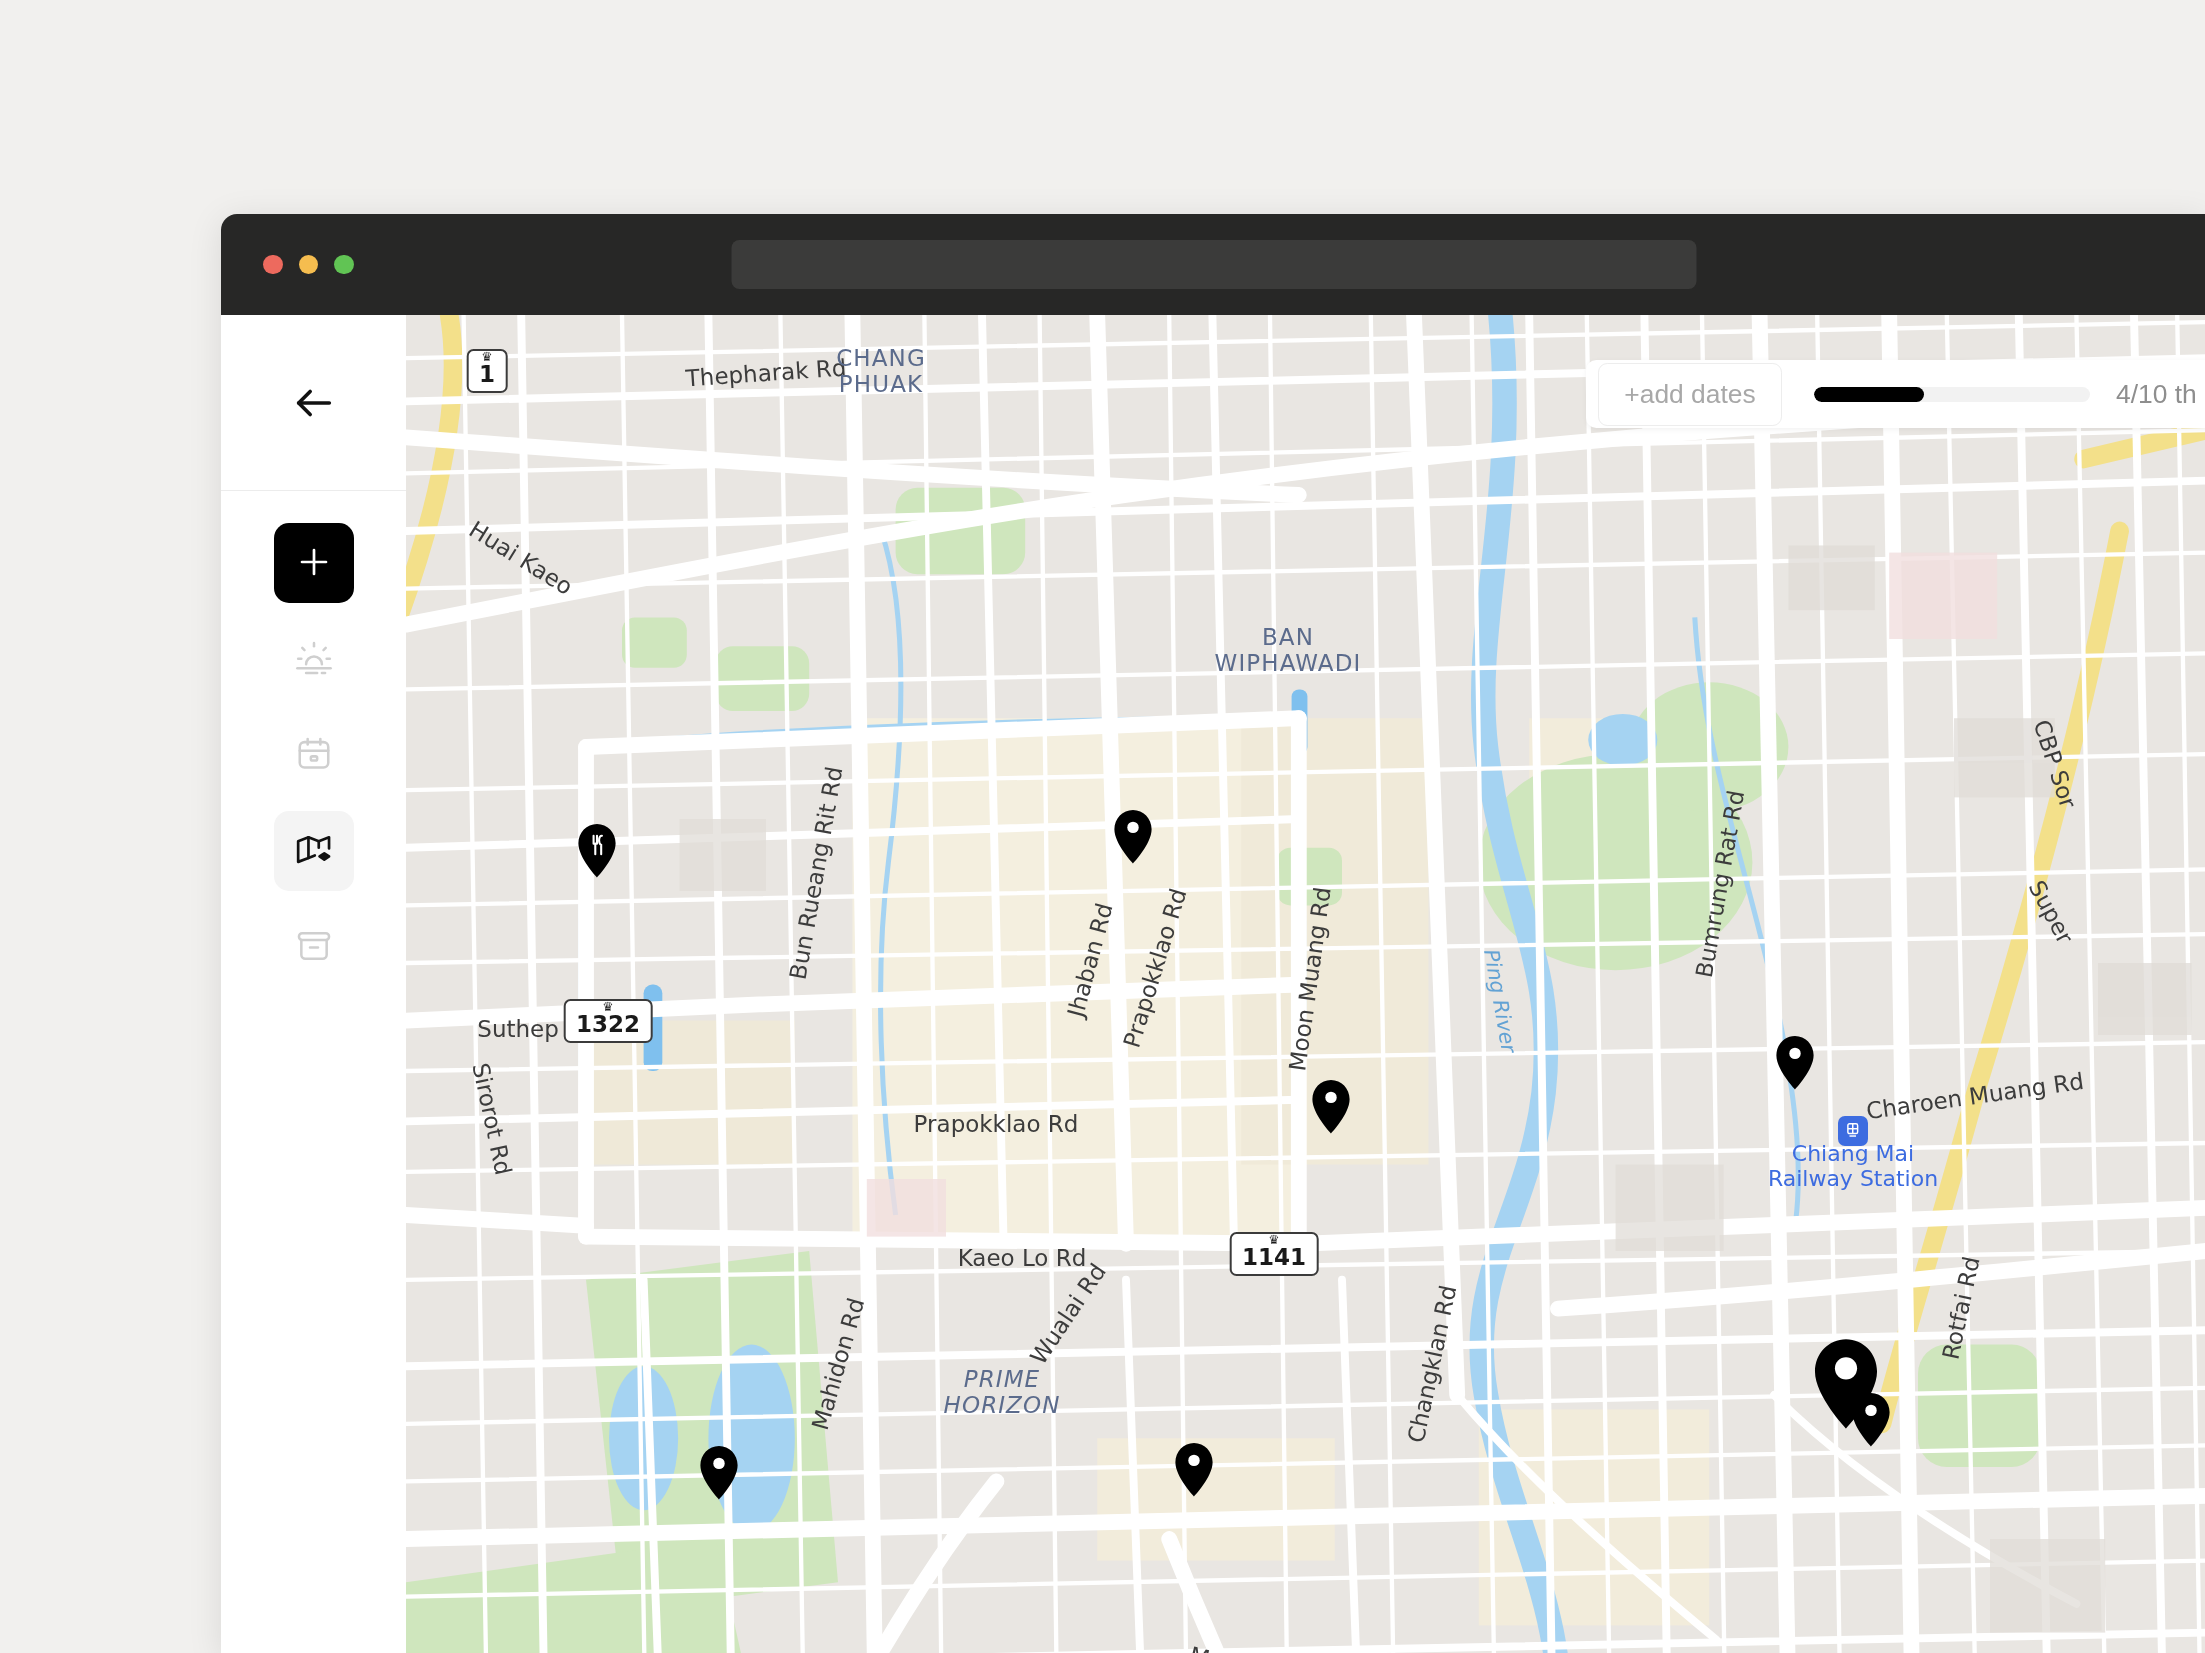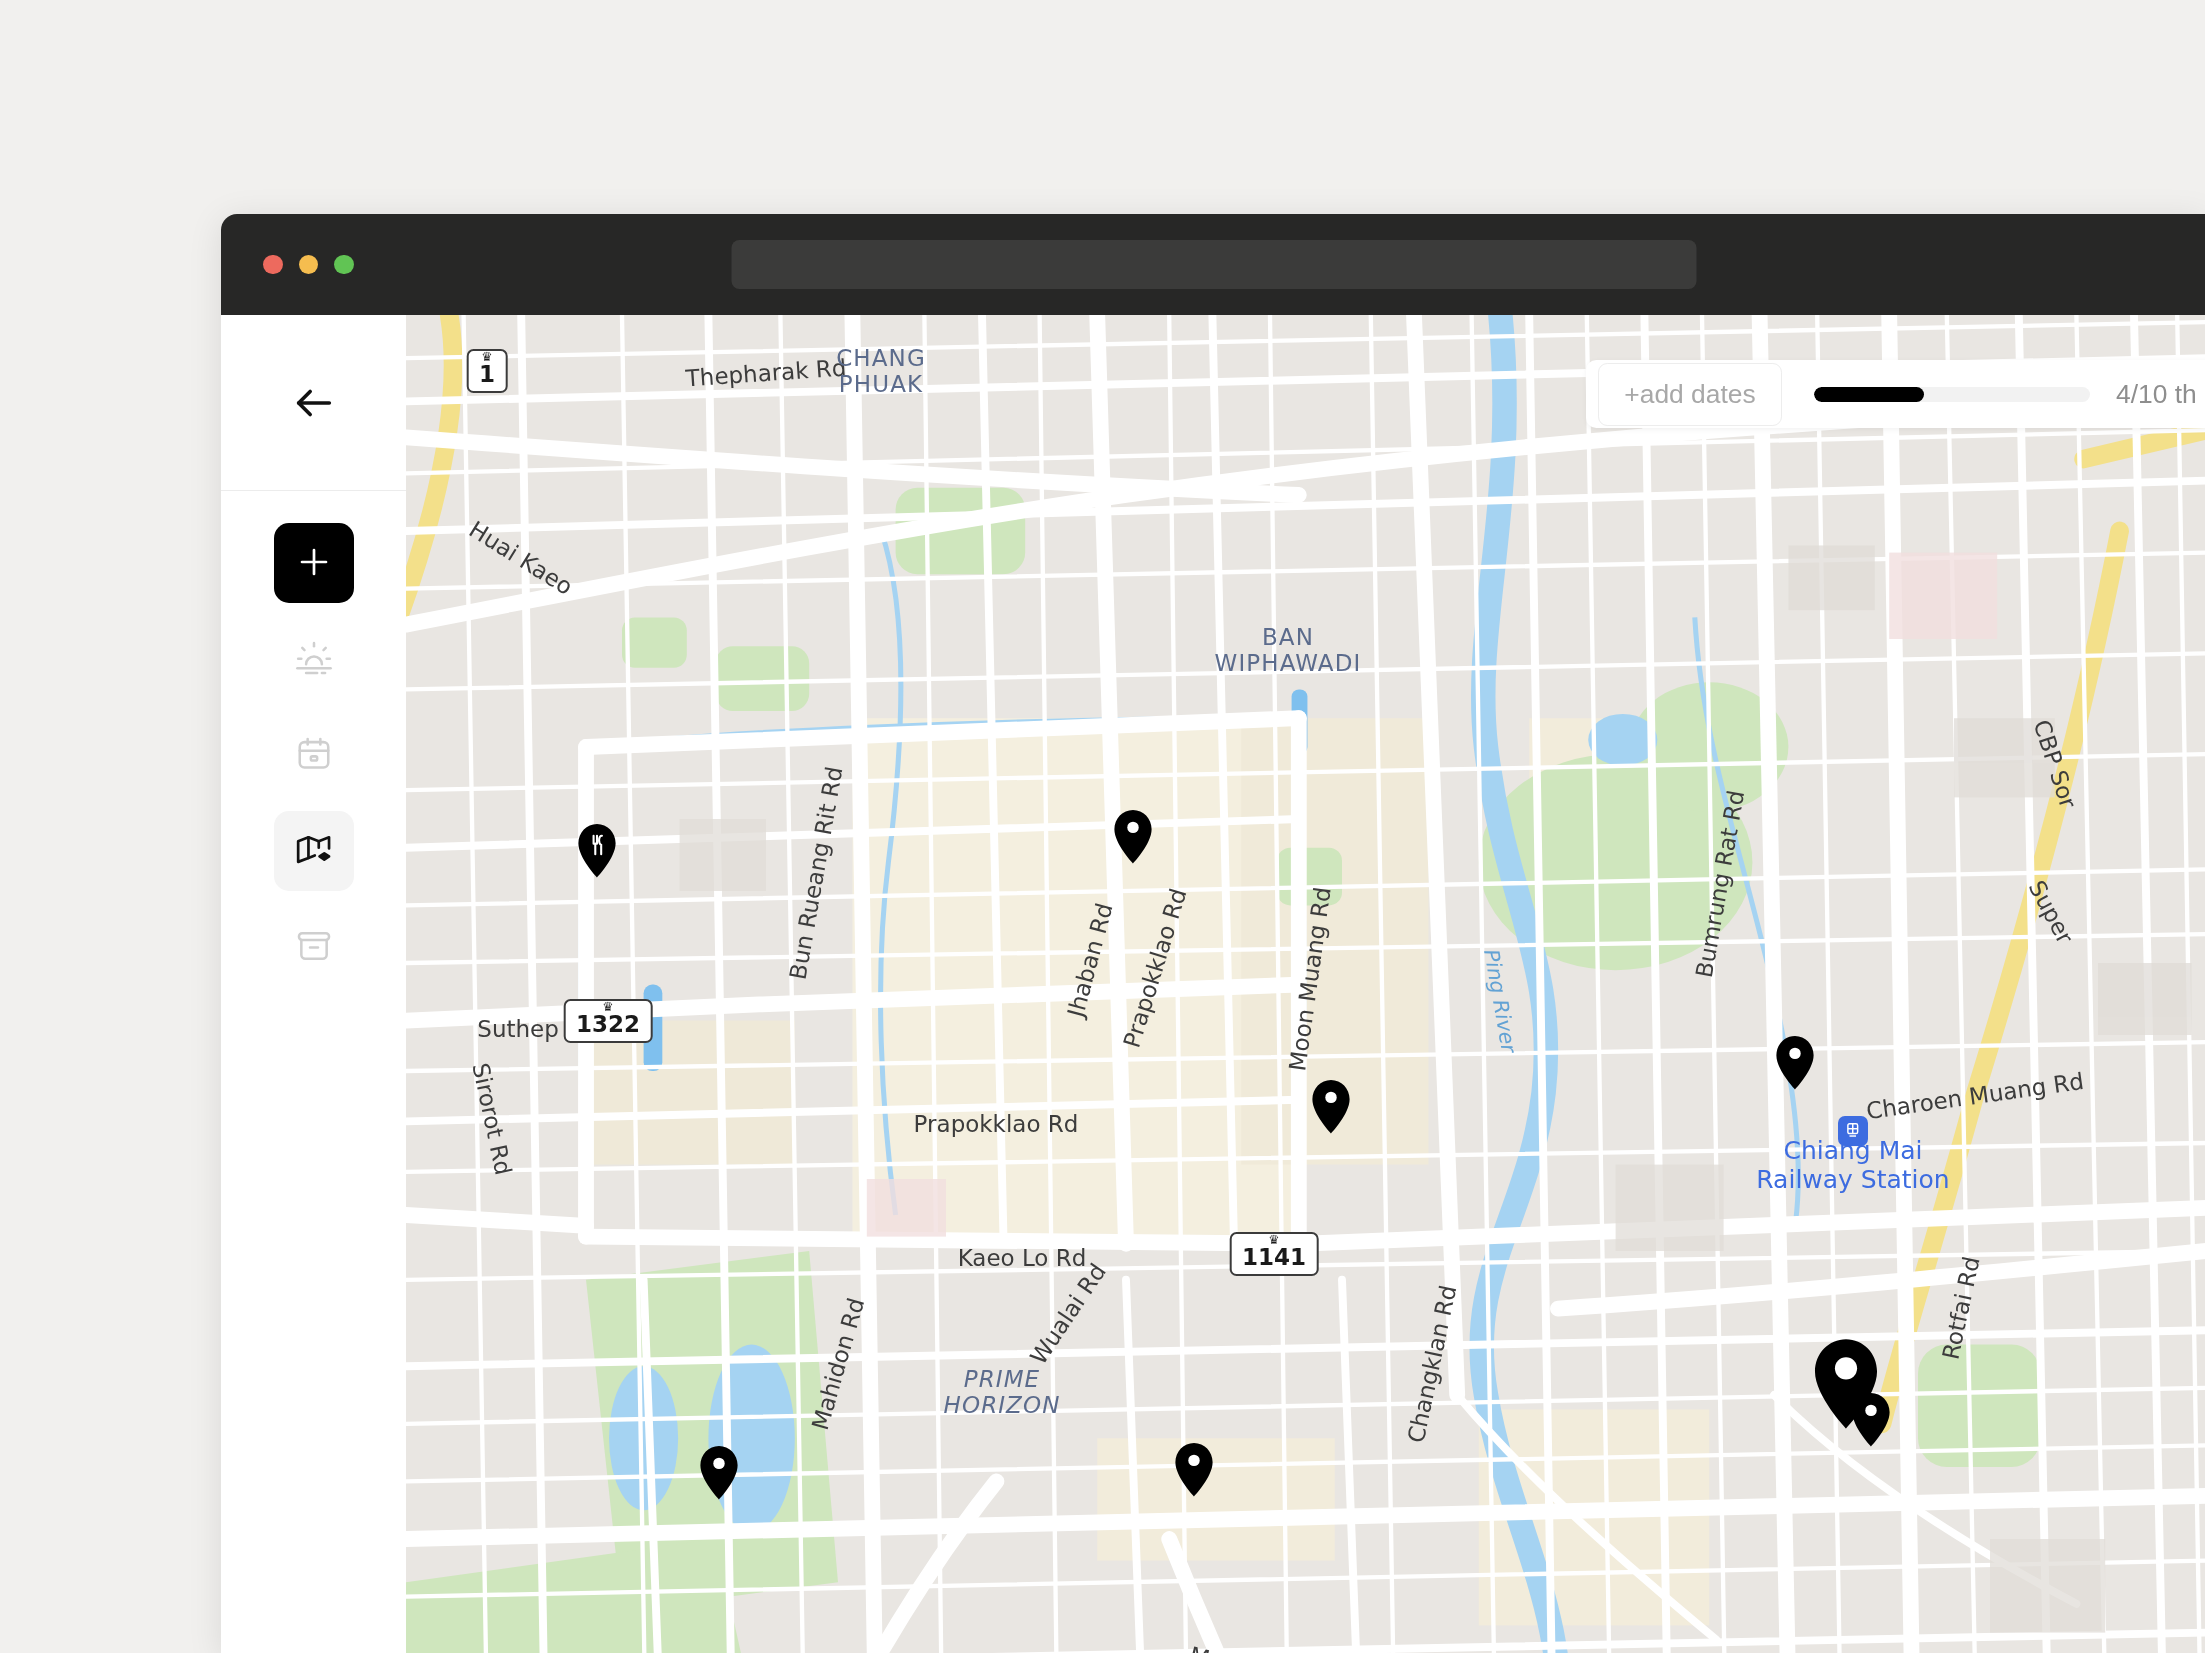--- a/index.html
+++ b/index.html
@@ -137,21 +137,21 @@
   .lbl {
     position: absolute;
     color: #3c3c3c;
     white-space: nowrap;
     font-family: "DejaVu Sans", sans-serif;
     pointer-events: none;
     z-index: 3;
   }
   .lbl.road   { font-size: 23px; font-weight: 400; }
   .lbl.area   { font-size: 23px; font-weight: 400; color: #5b6b8c; letter-spacing: 1.1px; text-align: center; }
-  .lbl.poi    { font-size: 25px; font-weight: 400; color: #3d6ce0; text-align: center; line-height: 1.15; }
+  .lbl.poi    { font-size: 22px; font-weight: 400; color: #3d6ce0; text-align: center; line-height: 1.15; }
   .lbl.water  { font-size: 20.7px; font-style: italic; color: #62a2d4; }
 
   .shield {
     position: absolute; z-index: 3;
     background: #ffffff;
     border: 2.3px solid #3b3b3b;
     border-radius: 6.9px;
     padding: 1.1px 10.3px 4.6px 10.3px;
     font-family: "DejaVu Sans", sans-serif;
     font-size: 23px; font-weight: bold; color: #1a1a1a;

